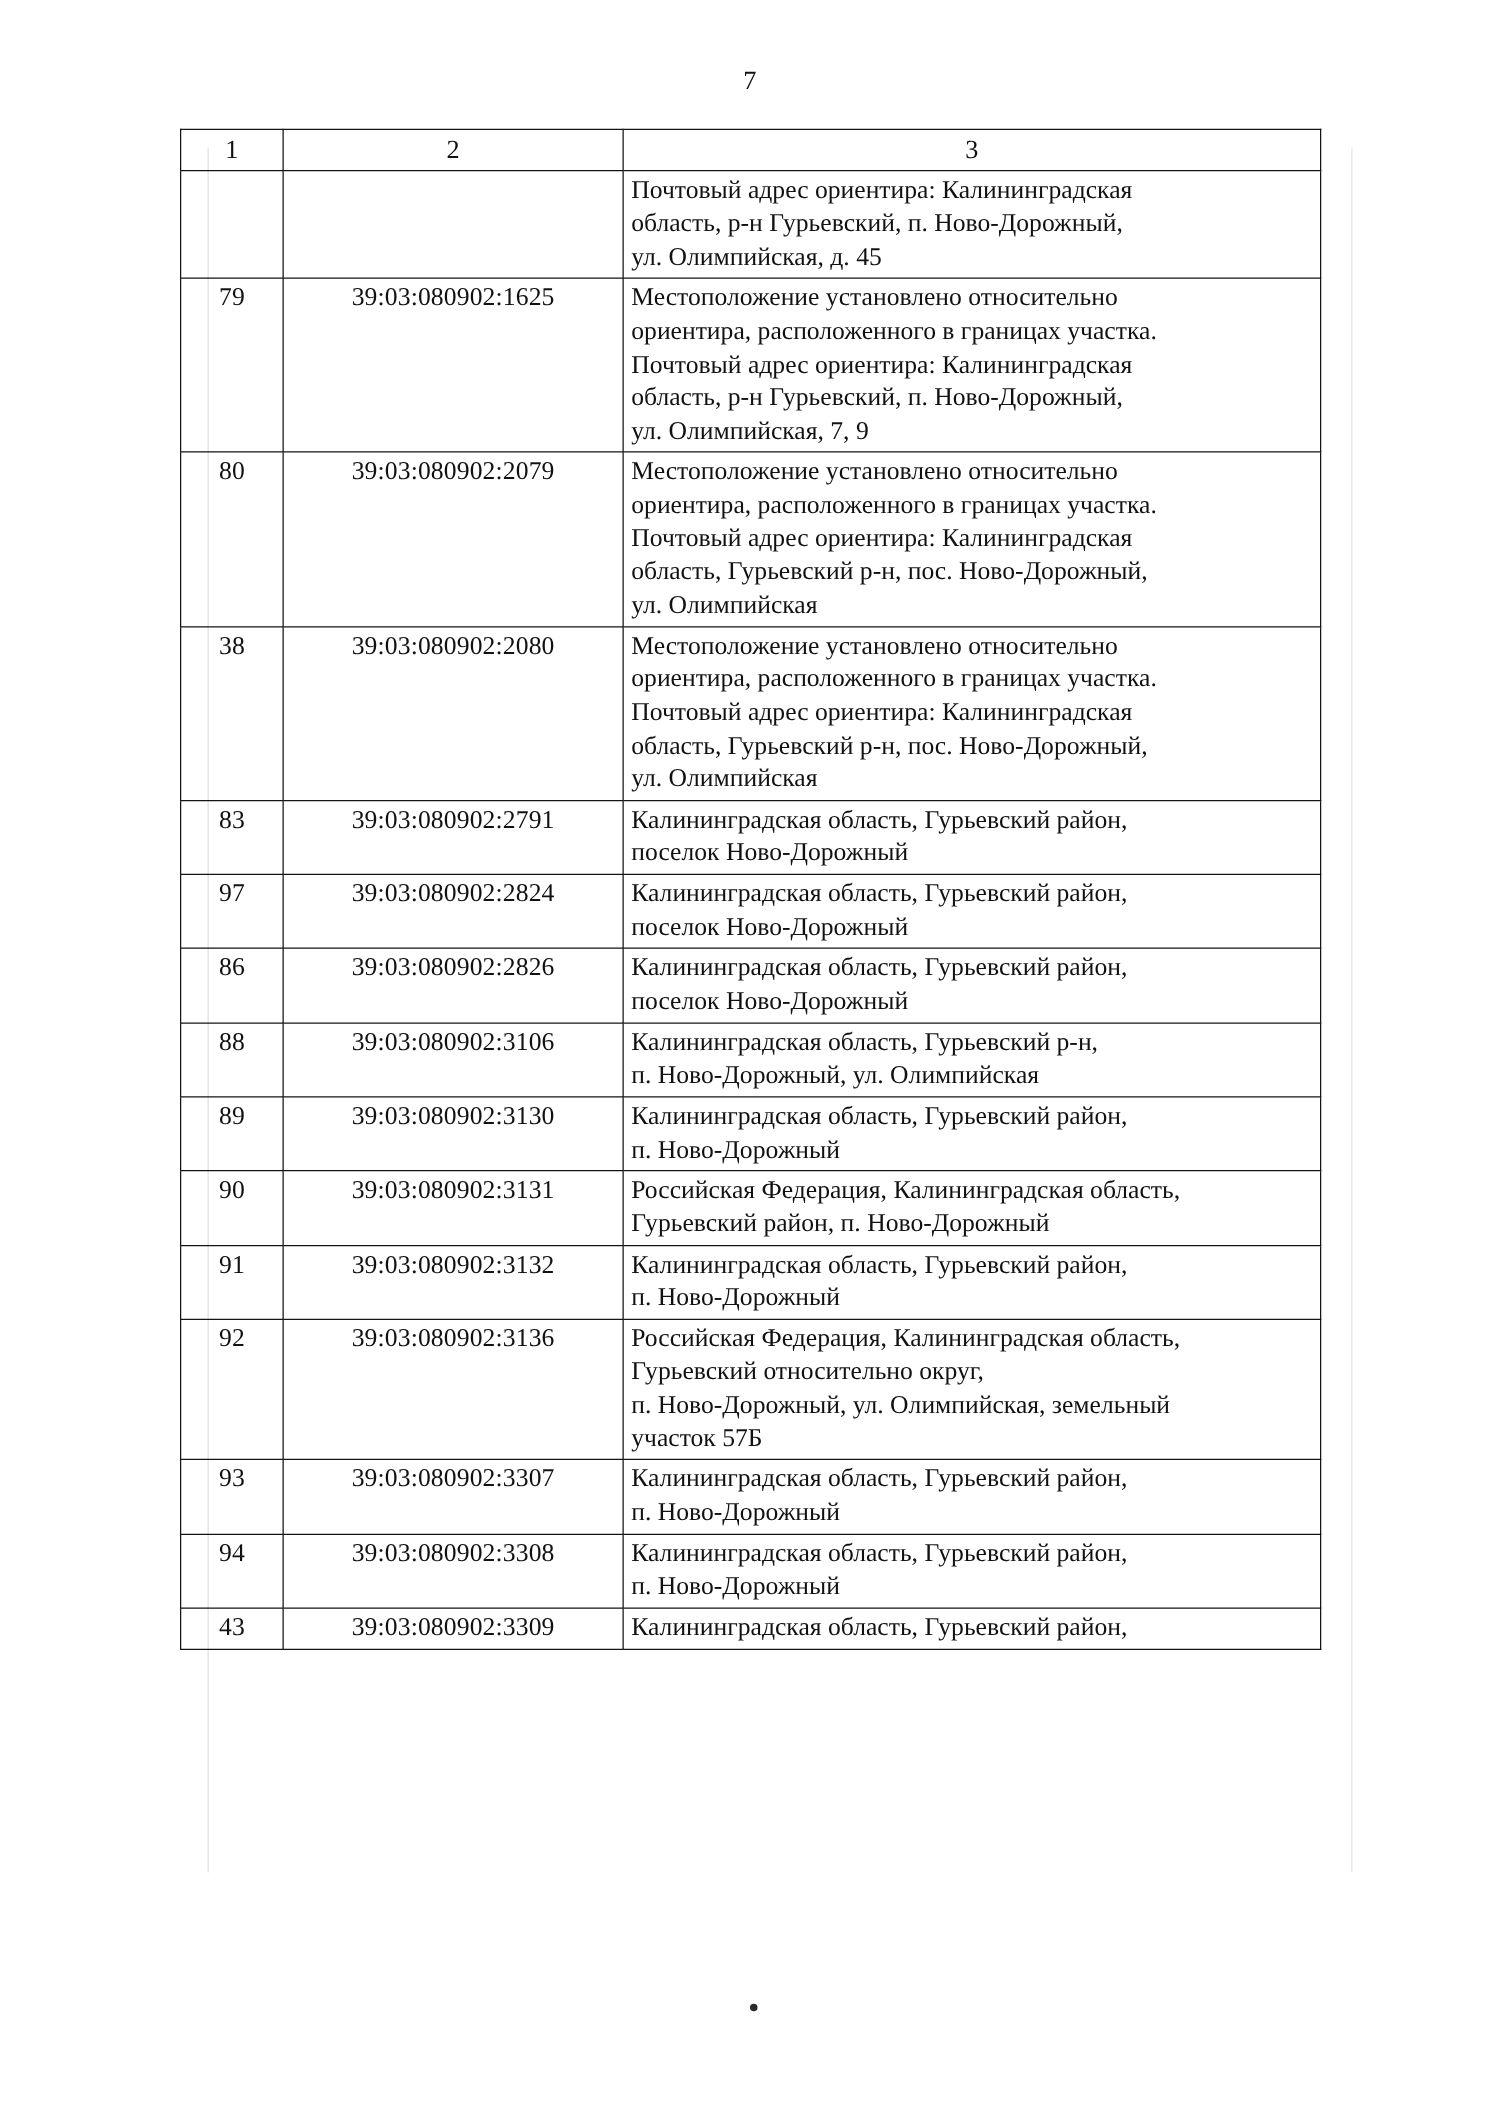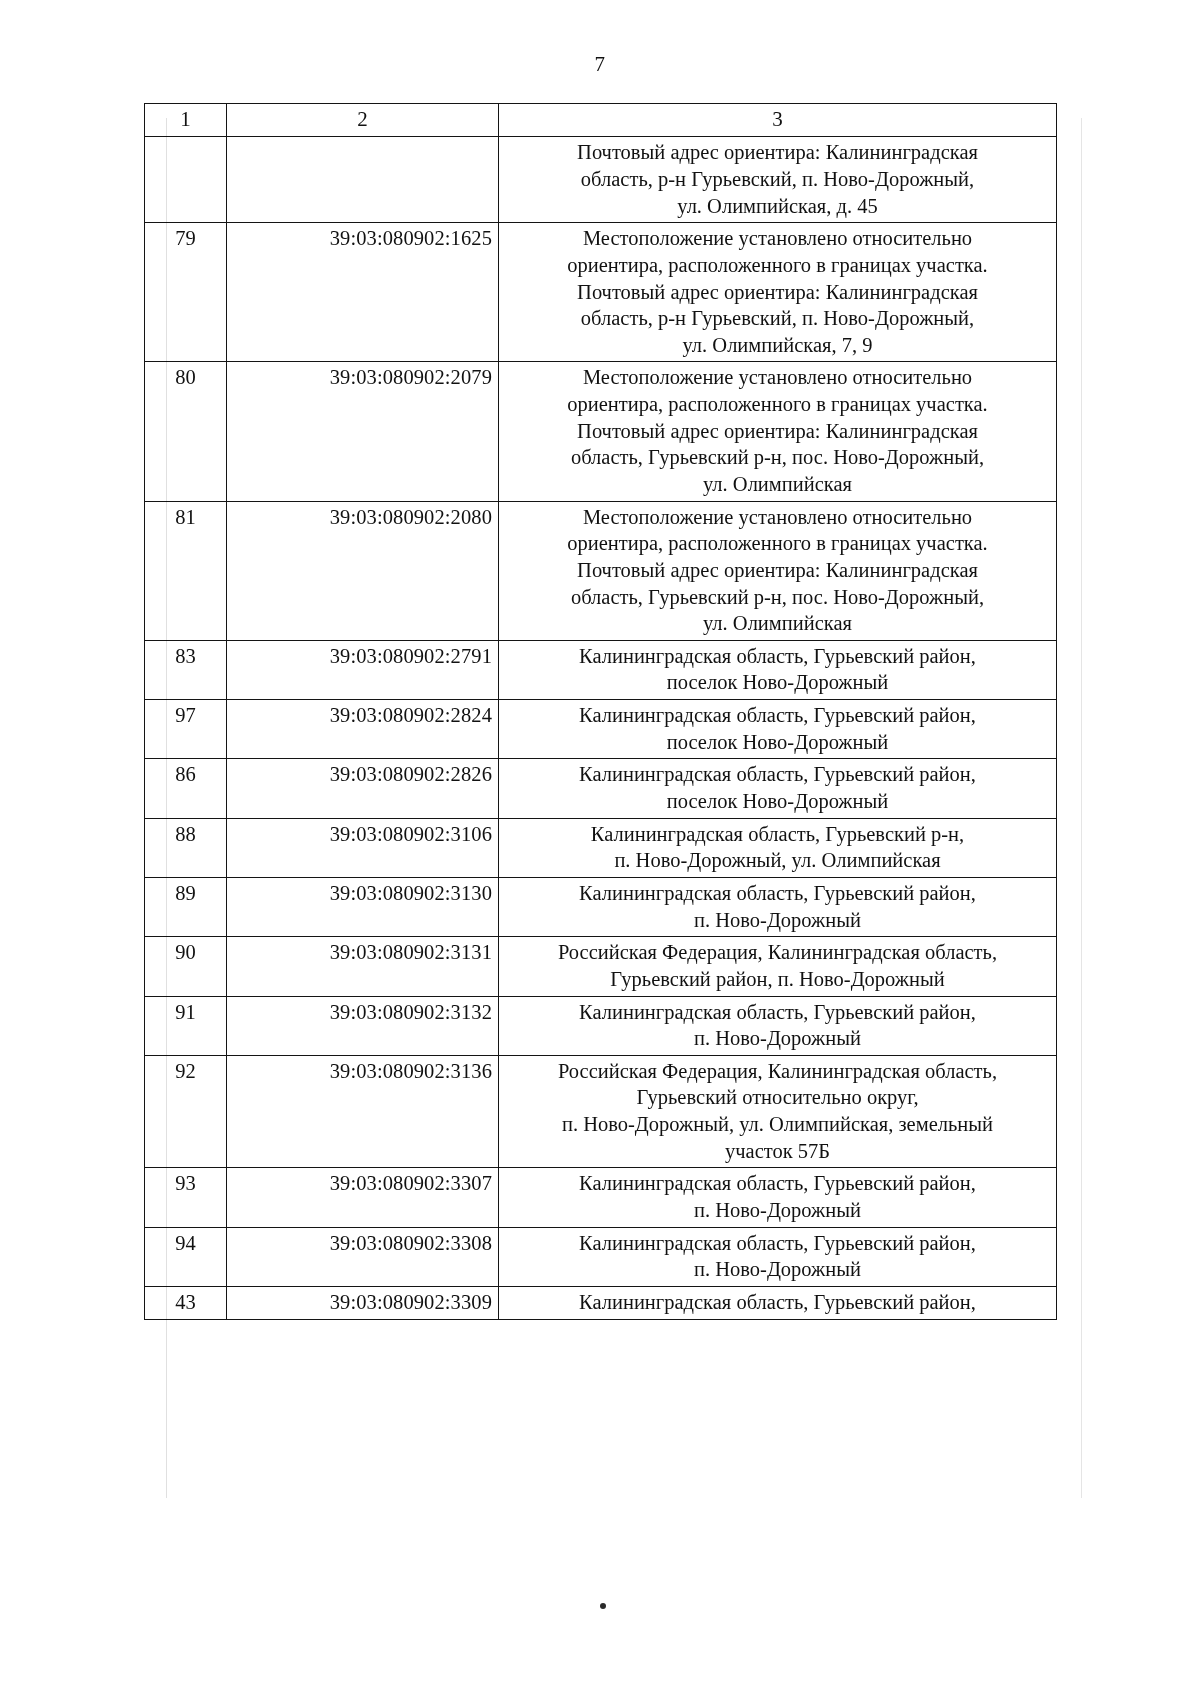--- a/index.html
+++ b/index.html
@@ -47,26 +47,26 @@
   col.c1 { width: 82px; }
   col.c2 { width: 272px; }
   col.c3 { width: 558px; }
 
   td.num {
     text-align: center;
     padding-top: 3px;
     margin-top: 28px;
   }
   td.cad {
-    text-align: right;
+    text-align: center;
     padding-top: 3px;
     letter-spacing: 0.1px;
   }
   td.addr {
-    text-align: center;
+    text-align: left;
     padding-left: 8px;
     font-family: Liberation Serif, serif;
   }
   .hdr td {
     text-align: center;
     padding-top: 2px;
     padding-bottom: 3px;
     font-size: 21px;
   }
   .line { display: block; white-space: pre-wrap; }
@@ -144,21 +144,21 @@
             <td class="cad">39:03:080902:2079</td>
             <td class="addr">
               <span class="line">Местоположение установлено относительно</span>
               <span class="line">ориентира, расположенного в границах участка.</span>
               <span class="line">Почтовый адрес ориентира: Калининградская</span>
               <span class="line">область, Гурьевский р-н, пос. Ново-Дорожный,</span>
               <span class="line">ул. Олимпийская</span>
             </td>
           </tr>
           <tr>
-            <td class="num">81</td>
+            <td class="num">38</td>
             <td class="cad">39:03:080902:2080</td>
             <td class="addr">
               <span class="line">Местоположение установлено относительно</span>
               <span class="line">ориентира, расположенного в границах участка.</span>
               <span class="line">Почтовый адрес ориентира: Калининградская</span>
               <span class="line">область, Гурьевский р-н, пос. Ново-Дорожный,</span>
               <span class="line">ул. Олимпийская</span>
             </td>
           </tr>
           <tr>

